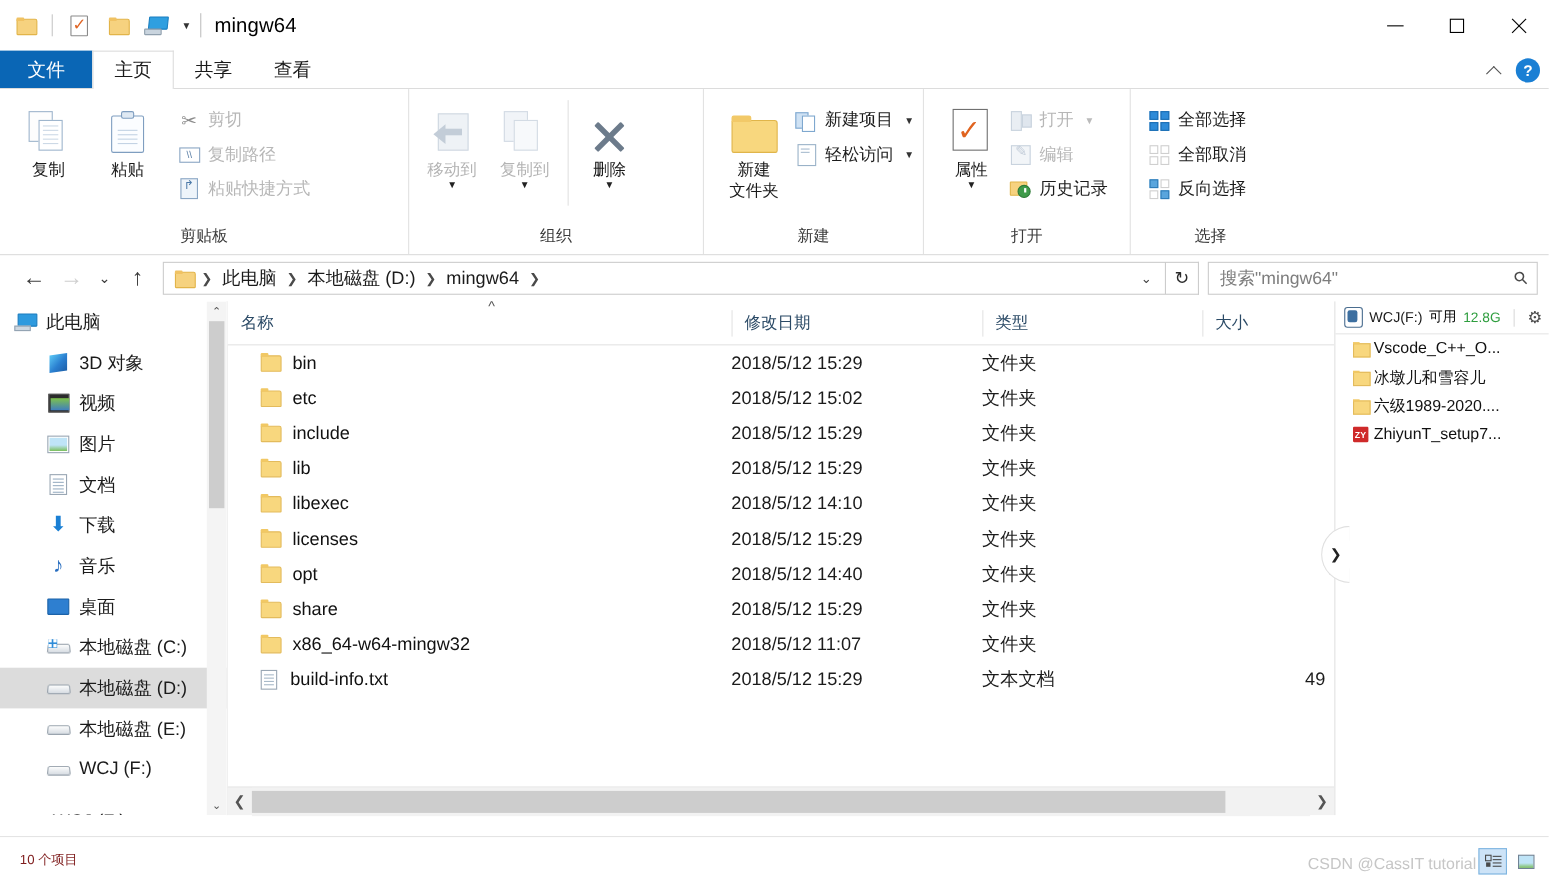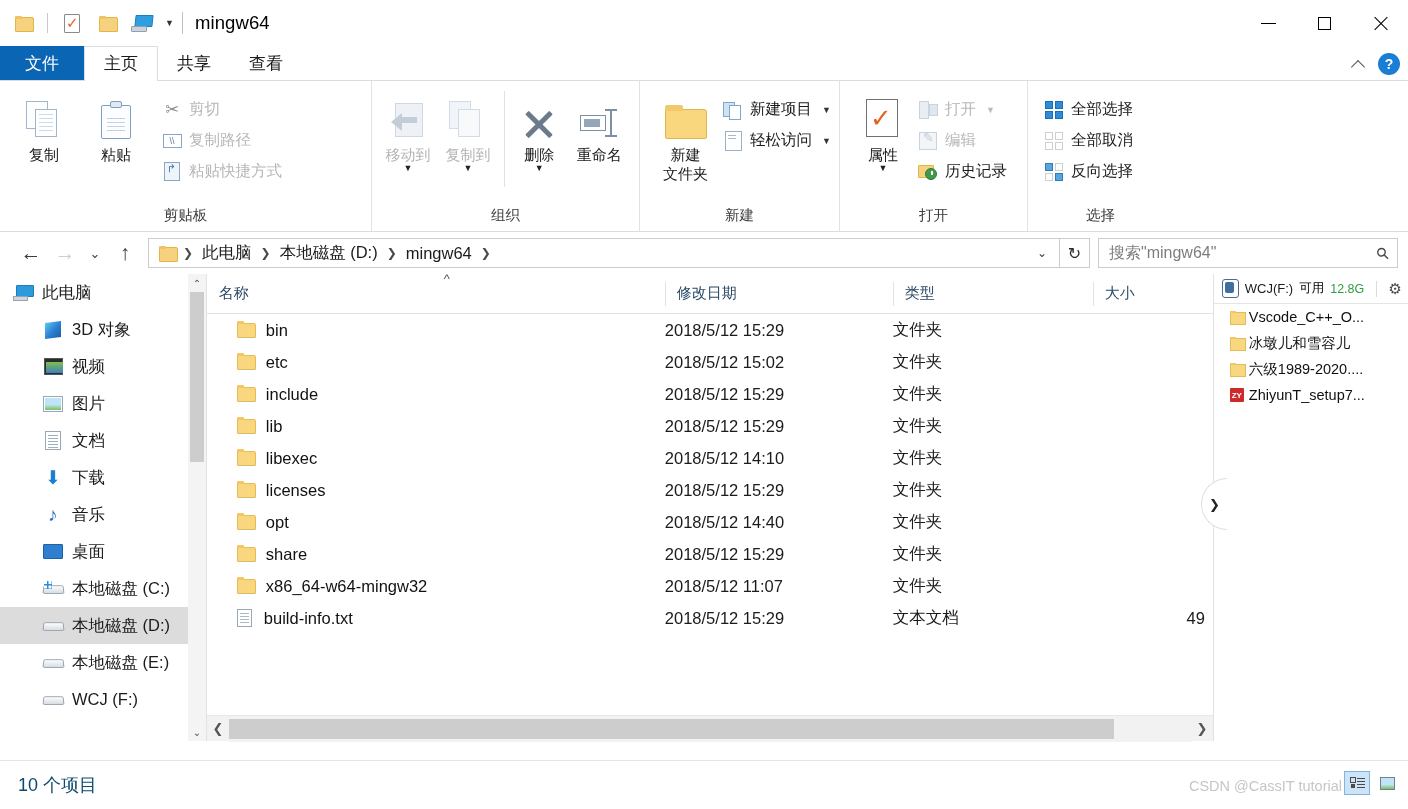--- a/index.html
+++ b/index.html
@@ -358,21 +358,21 @@
   .rp-folder { width:14px; height:12px; position:relative; flex:none;}
   .rp-folder:before{content:""; position:absolute; left:0; top:1px; width:14px; height:11px;
       background:#f8d77e; border:1px solid #e3bb5c;}
   .rp-folder:after{content:""; position:absolute; left:0; top:0; width:6px; height:2px; background:#f1c864;}
   .rp-zy { width:14px; height:14px; background:#cf2a2a; color:#fff; font-size:8px; font-weight:bold;
       display:flex; align-items:center; justify-content:center; flex:none; border-radius:1px;}
 
   
   .statusbar { position:absolute; left:0; bottom:0; width:1408px; height:49px;
       background:#fff; border-top:1px solid #e4e4e4; }
-  .status-text { position:absolute; left:18px; top:12px; font-size:18px; color:#0c4a6e; }
+  .status-text { position:absolute; left:18px; top:12px; font-size:12px; color:#7f1d1d; }
   .watermark { position:absolute; right:66px; top:17px; font-size:14.5px; color:#c6c6c6; }
   .viewbtns { position:absolute; right:8px; top:10px; display:flex; gap:4px; }
   .vb { width:26px; height:24px; display:flex; align-items:center; justify-content:center; }
   .vb.sel { border:1px solid #7fb5e0; background:#cde3f7; }
   .vb-details { width:15px; height:13px; position:relative; }
   .vb-details:before{content:""; position:absolute; left:0; top:0; width:4px; height:4px;
       border:1px solid #4a4a4a; box-shadow:0 6px 0 -1px #4a4a4a;}
   .vb-details:after{content:""; position:absolute; left:7px; top:1px; width:8px; height:1px;
       background:#4a4a4a; box-shadow:0 3px 0 #4a4a4a, 0 6px 0 #4a4a4a, 0 9px 0 #4a4a4a;}
   .vb-thumb { width:15px; height:13px; background:linear-gradient(180deg,#bfe4f7 60%,#7bbf5c);
@@ -496,29 +496,20 @@
           <span class="lbl">复制到</span>
           <span class="btn-caret caret-dim">▼</span>
         </div>
         <div style="width:1px;background:#e2e2e2;height:96px;margin:4px 6px 0 6px"></div>
         <div class="big-btn" style="width:62px">
           <span class="big-ico">
               <span class="ico-x"></span>
             </span>
           <span class="lbl">删除</span>
           <span class="btn-caret">▼</span>
-        </div>
-        <div class="big-btn" style="width:70px">
-          <span class="big-ico">
-            <span class="ico-rename">
-                <span class="bx"></span>
-                <span class="ib"></span>
-              </span>
-          </span>
-          <span class="lbl">重命名</span>
         </div>
       </div>
       <div class="rgroup-title">组织</div>
     </div>
 
     <div class="rgroup" style="width:200px">
       <div class="rgroup-body" style="padding-left:14px">
         <div class="big-btn" style="width:64px">
           <span class="big-ico">
             <span class="ico-newfolder">

